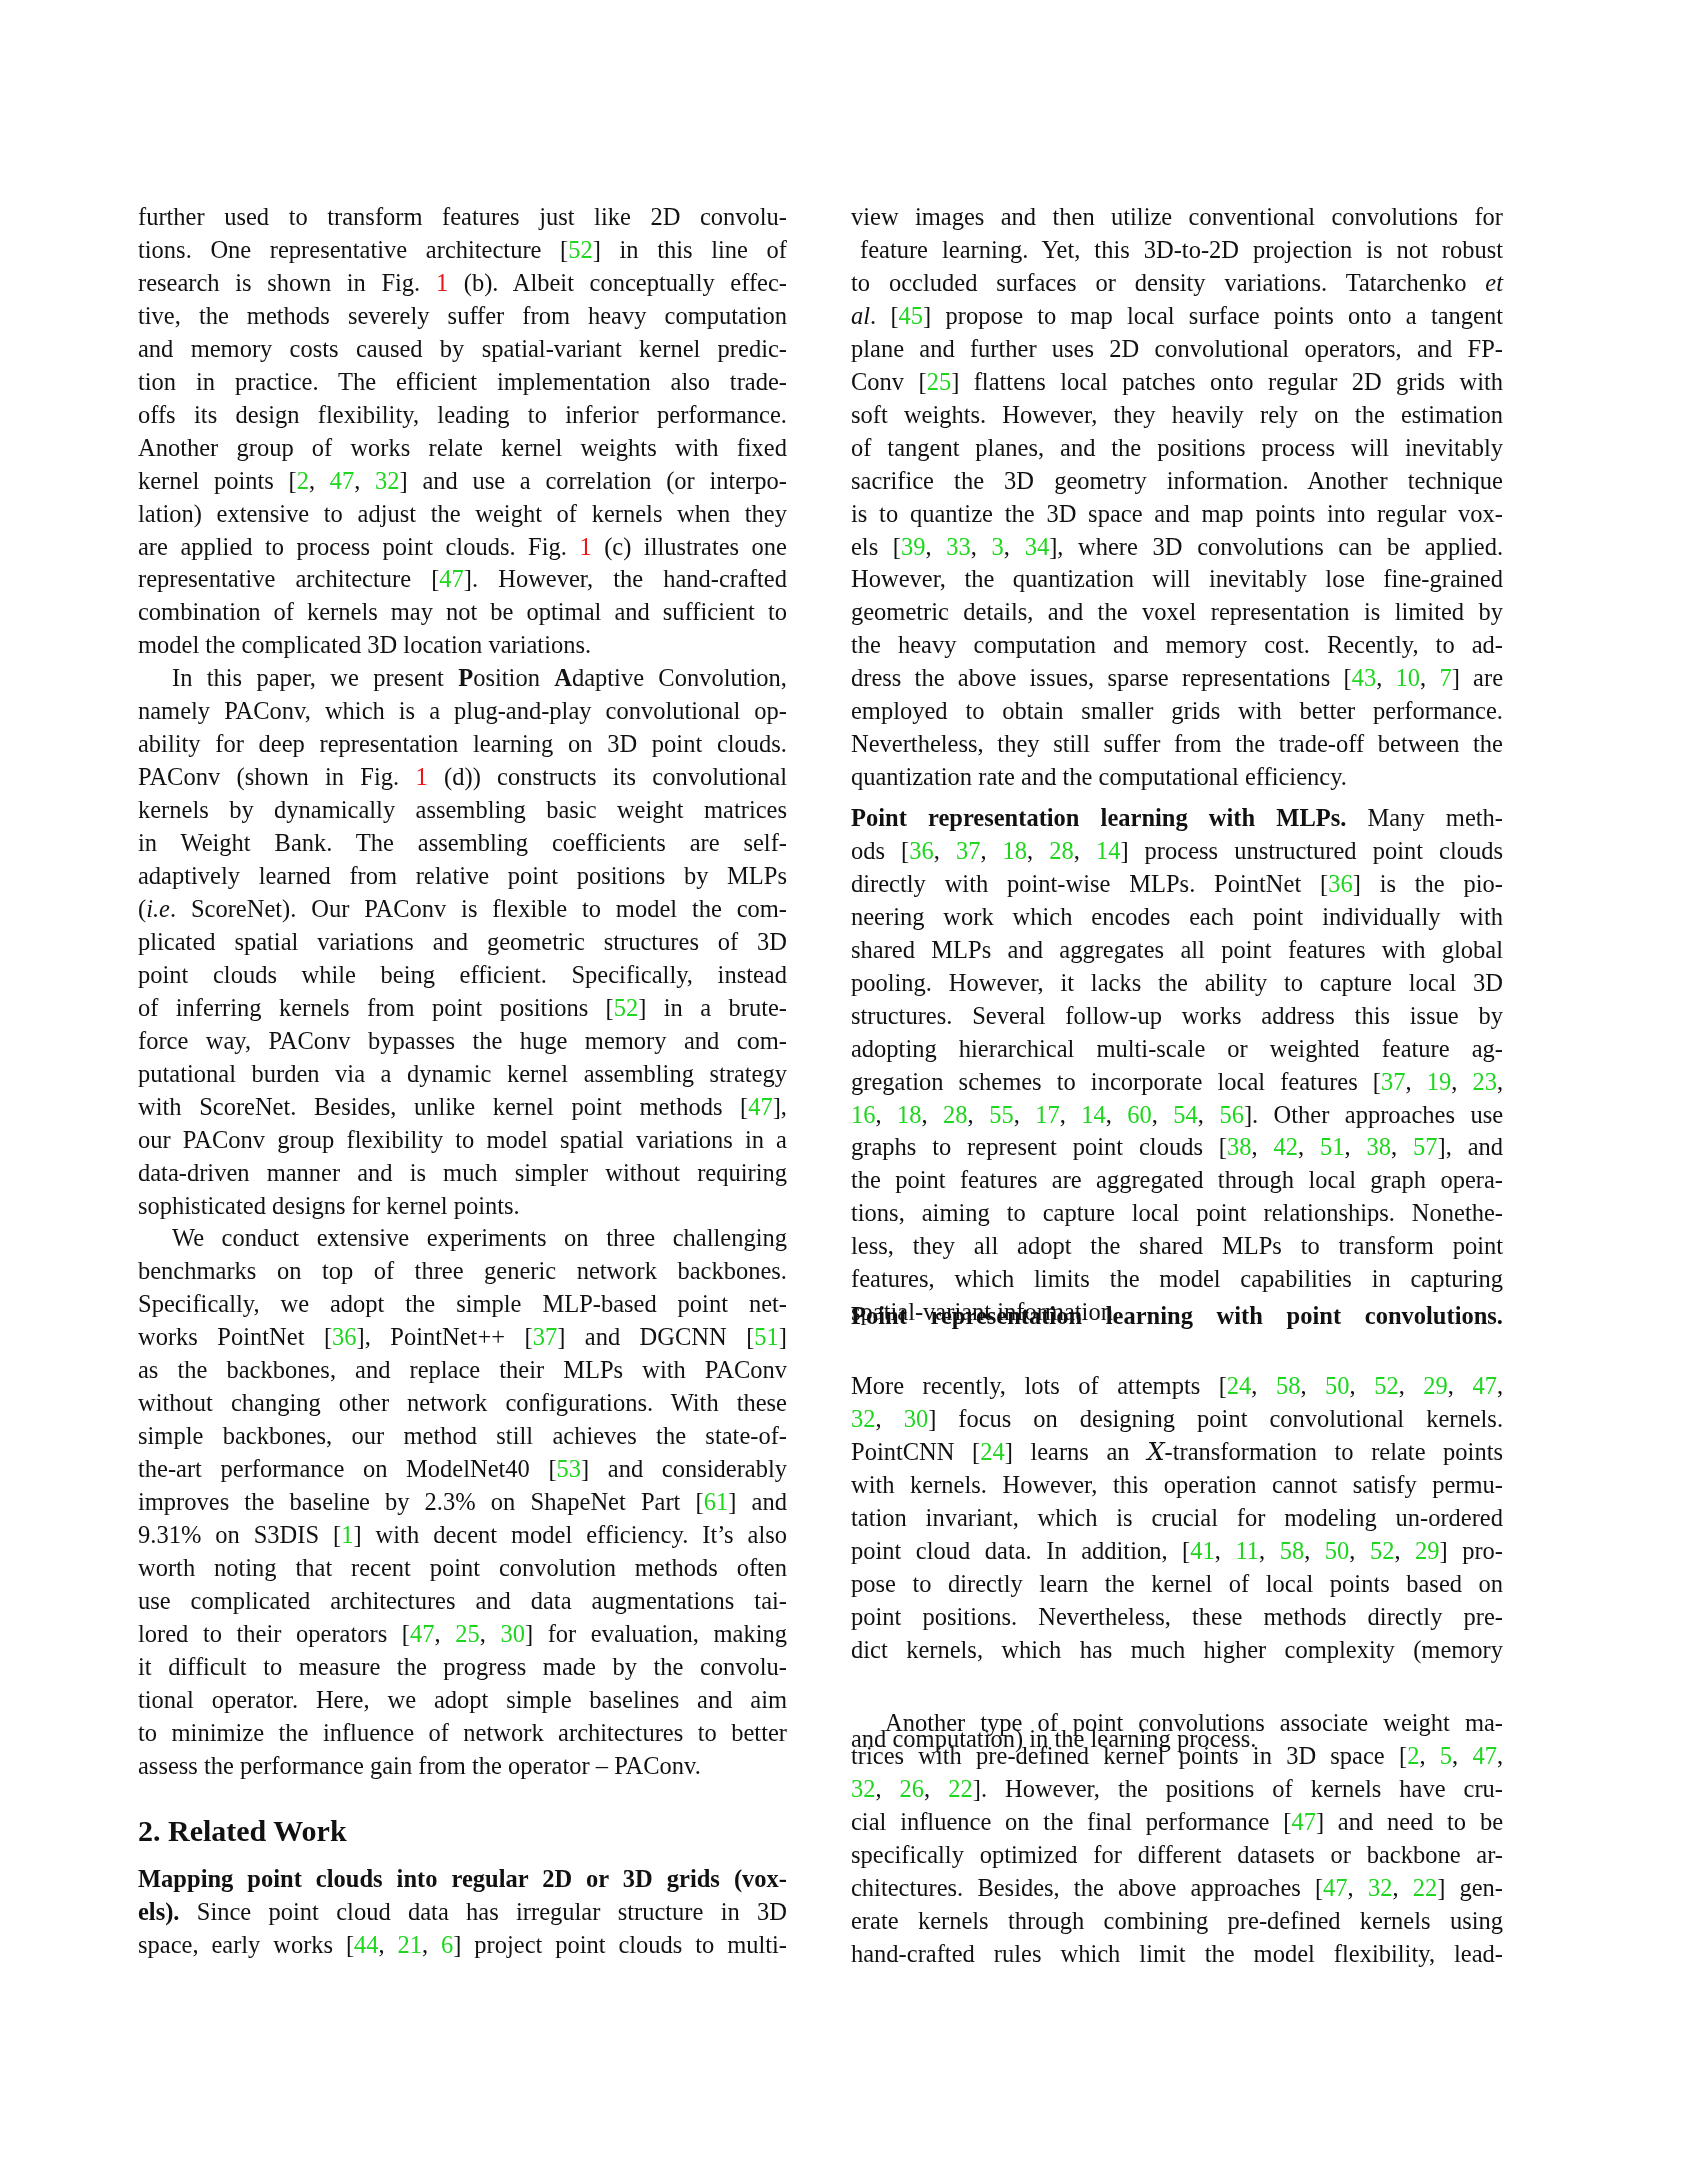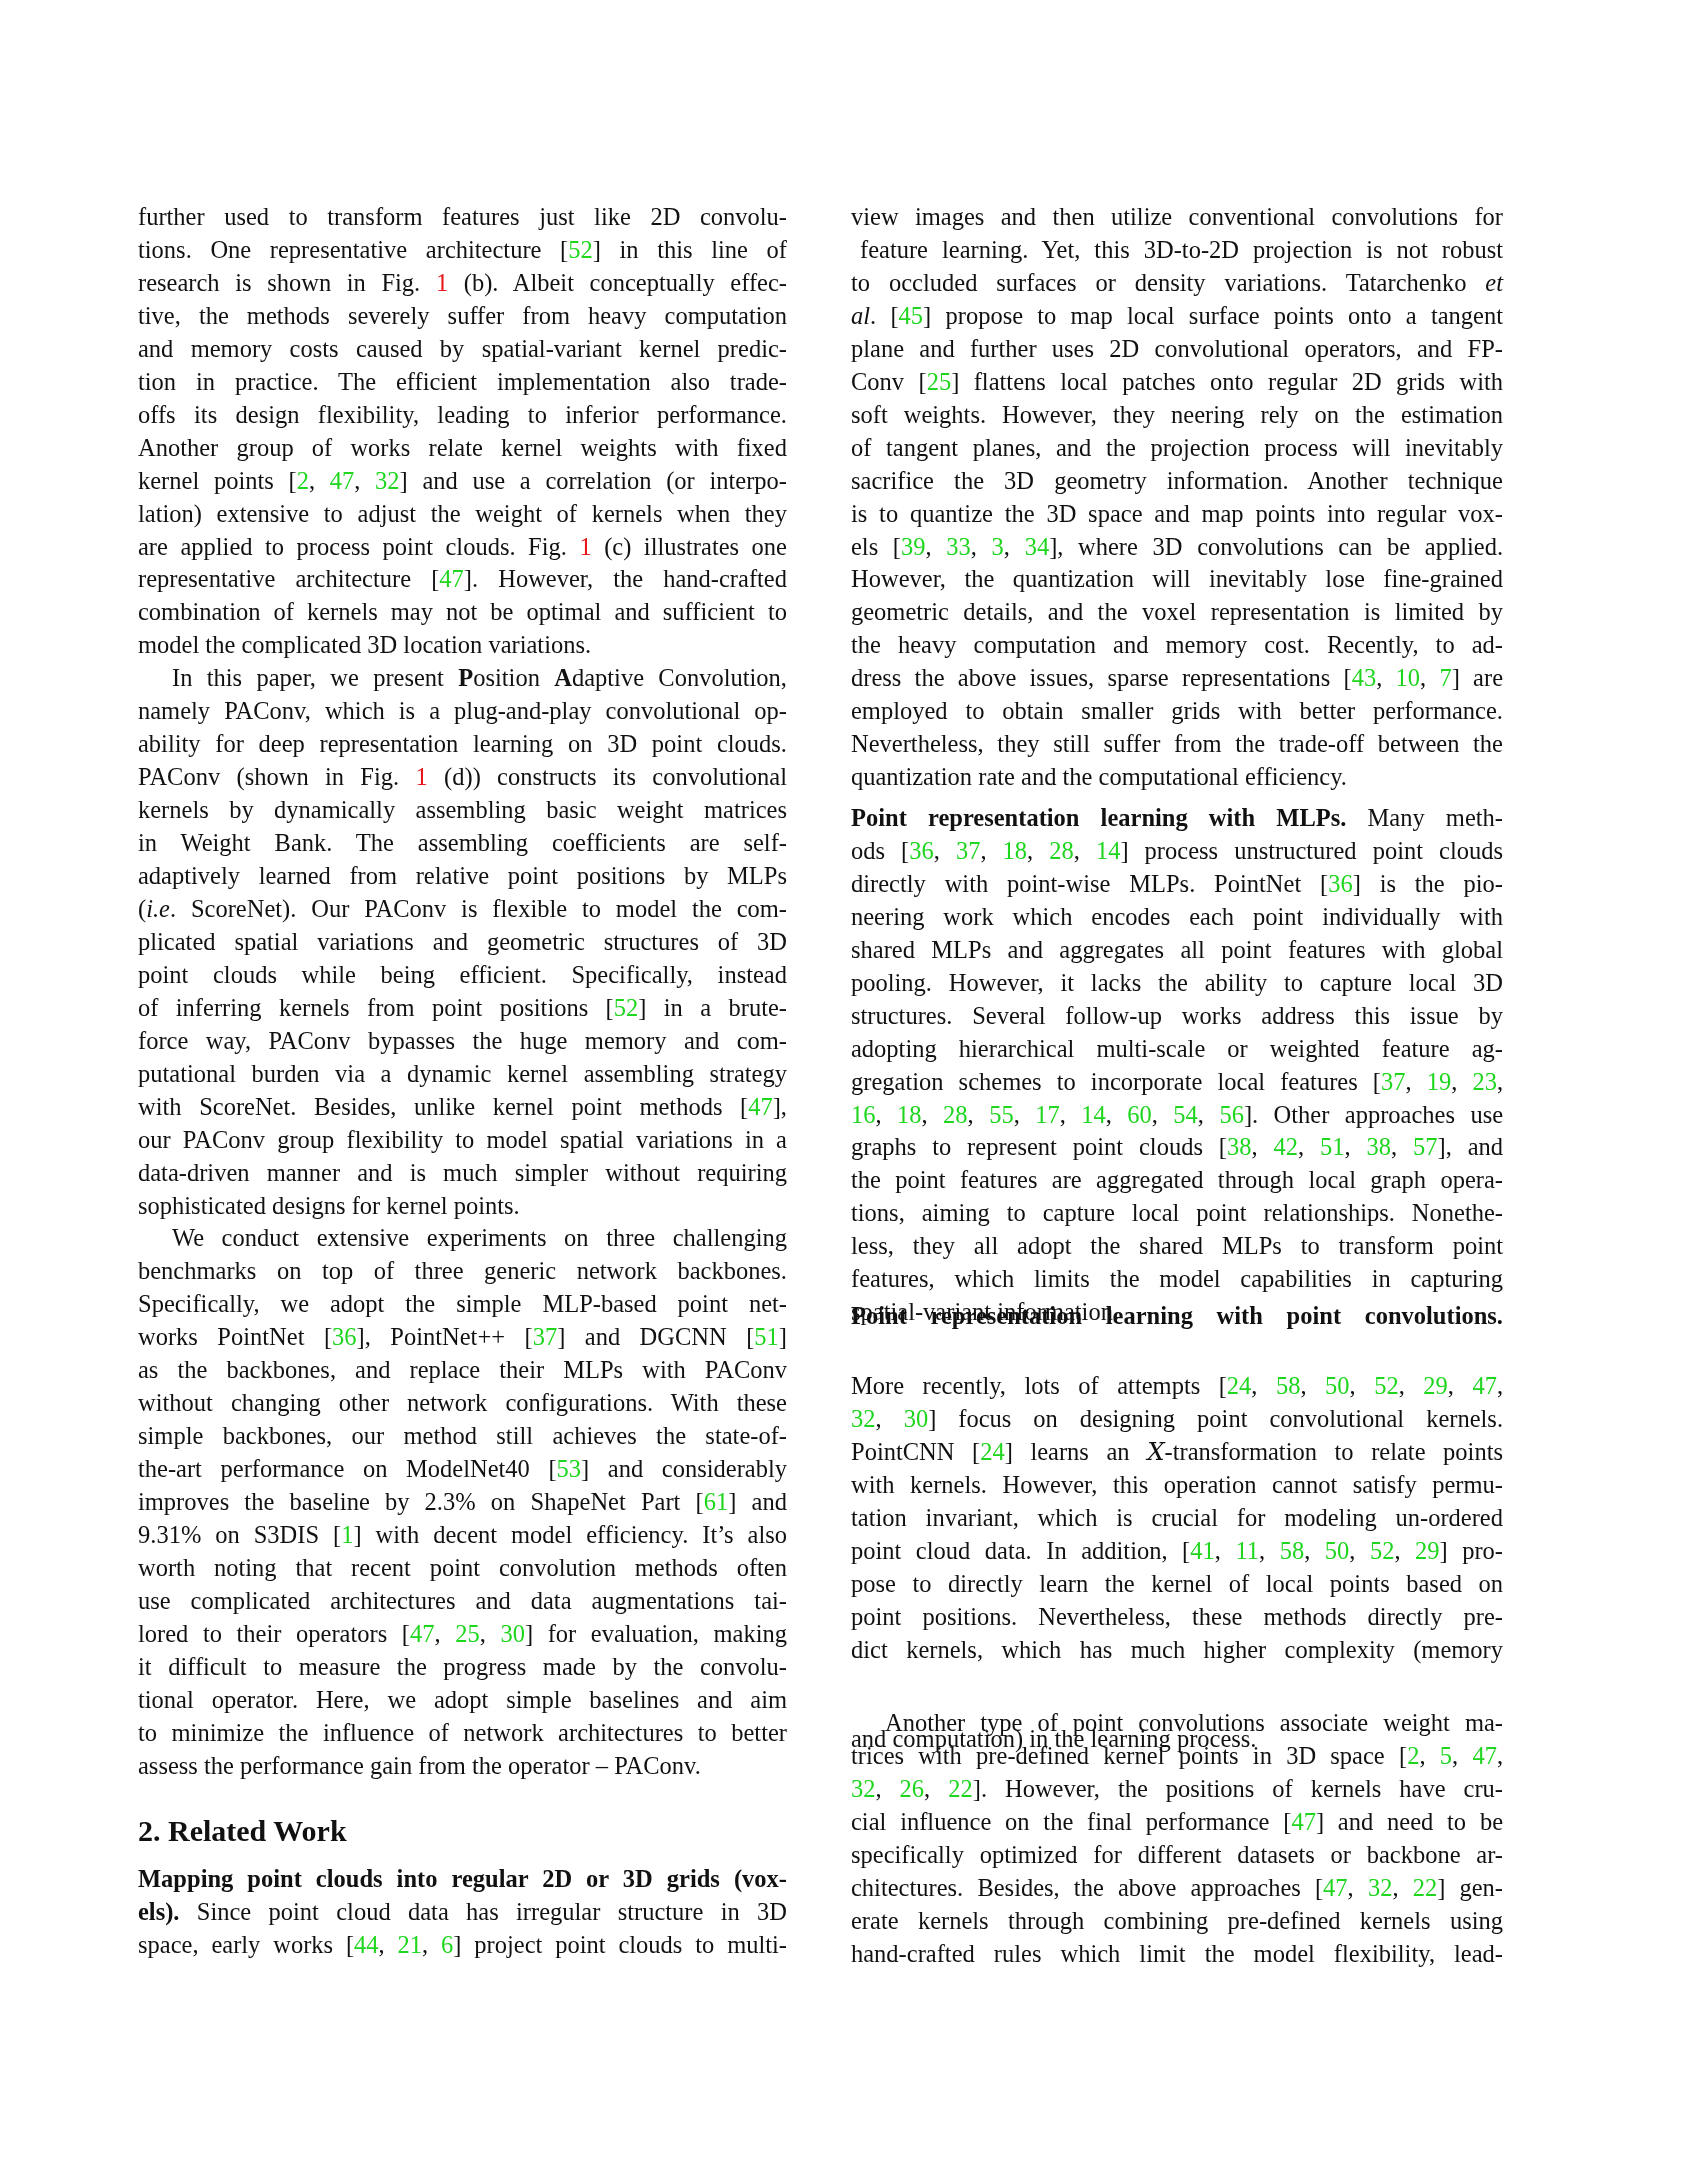--- a/index.html
+++ b/index.html
@@ -101,22 +101,22 @@
     </div>
   <div class="heading" id="heading" style="top: 1814px;">2. Related Work</div>
   <div class="col col-right" id="col-right">
       <div>
         <div class="line" style="top: 203px;"><span>view images and then utilize conventional convolutions for</span></div>
         <div class="line" style="top: 236px; margin-left: 9px;"><span>feature learning. Yet, this 3D-to-2D projection is not robust</span></div>
         <div class="line" style="top: 269px;"><span>to occluded surfaces or density variations.  Tatarchenko </span><span class="i">et</span></div>
         <div class="line" style="top: 302px;"><span class="i">al</span><span>. [</span><a class="cite">45</a><span>] propose to map local surface points onto a tangent</span></div>
         <div class="line" style="top: 335px;"><span>plane and further uses 2D convolutional operators, and FP-</span></div>
         <div class="line" style="top: 368px;"><span>Conv [</span><a class="cite">25</a><span>] flattens local patches onto regular 2D grids with</span></div>
-        <div class="line" style="top: 401px;"><span>soft weights. However, they neering rely on the estimation</span></div>
-        <div class="line" style="top: 434px;"><span>of tangent planes, and the projection process will inevitably</span></div>
+        <div class="line" style="top: 401px;"><span>soft weights. However, they heavily rely on the estimation</span></div>
+        <div class="line" style="top: 434px;"><span>of tangent planes, and the positions process will inevitably</span></div>
         <div class="line" style="top: 467px;"><span>sacrifice the 3D geometry information.  Another technique</span></div>
         <div class="line" style="top: 500px;"><span>is to quantize the 3D space and map points into regular vox-</span></div>
         <div class="line" style="top: 533px;"><span>els [</span><a class="cite">39</a><span>, </span><a class="cite">33</a><span>, </span><a class="cite">3</a><span>, </span><a class="cite">34</a><span>], where 3D convolutions can be applied.</span></div>
         <div class="line" style="top: 565px;"><span>However, the quantization will inevitably lose fine-grained</span></div>
         <div class="line" style="top: 598px;"><span>geometric details, and the voxel representation is limited by</span></div>
         <div class="line" style="top: 631px;"><span>the heavy computation and memory cost.  Recently, to ad-</span></div>
         <div class="line" style="top: 664px;"><span>dress the above issues, sparse representations [</span><a class="cite">43</a><span>, </span><a class="cite">10</a><span>, </span><a class="cite">7</a><span>] are</span></div>
         <div class="line" style="top: 697px;"><span>employed to obtain smaller grids with better performance.</span></div>
         <div class="line" style="top: 730px;"><span>Nevertheless, they still suffer from the trade-off between the</span></div>
         <div class="line last" style="top: 763px;"><span>quantization rate and the computational efficiency.</span></div>

